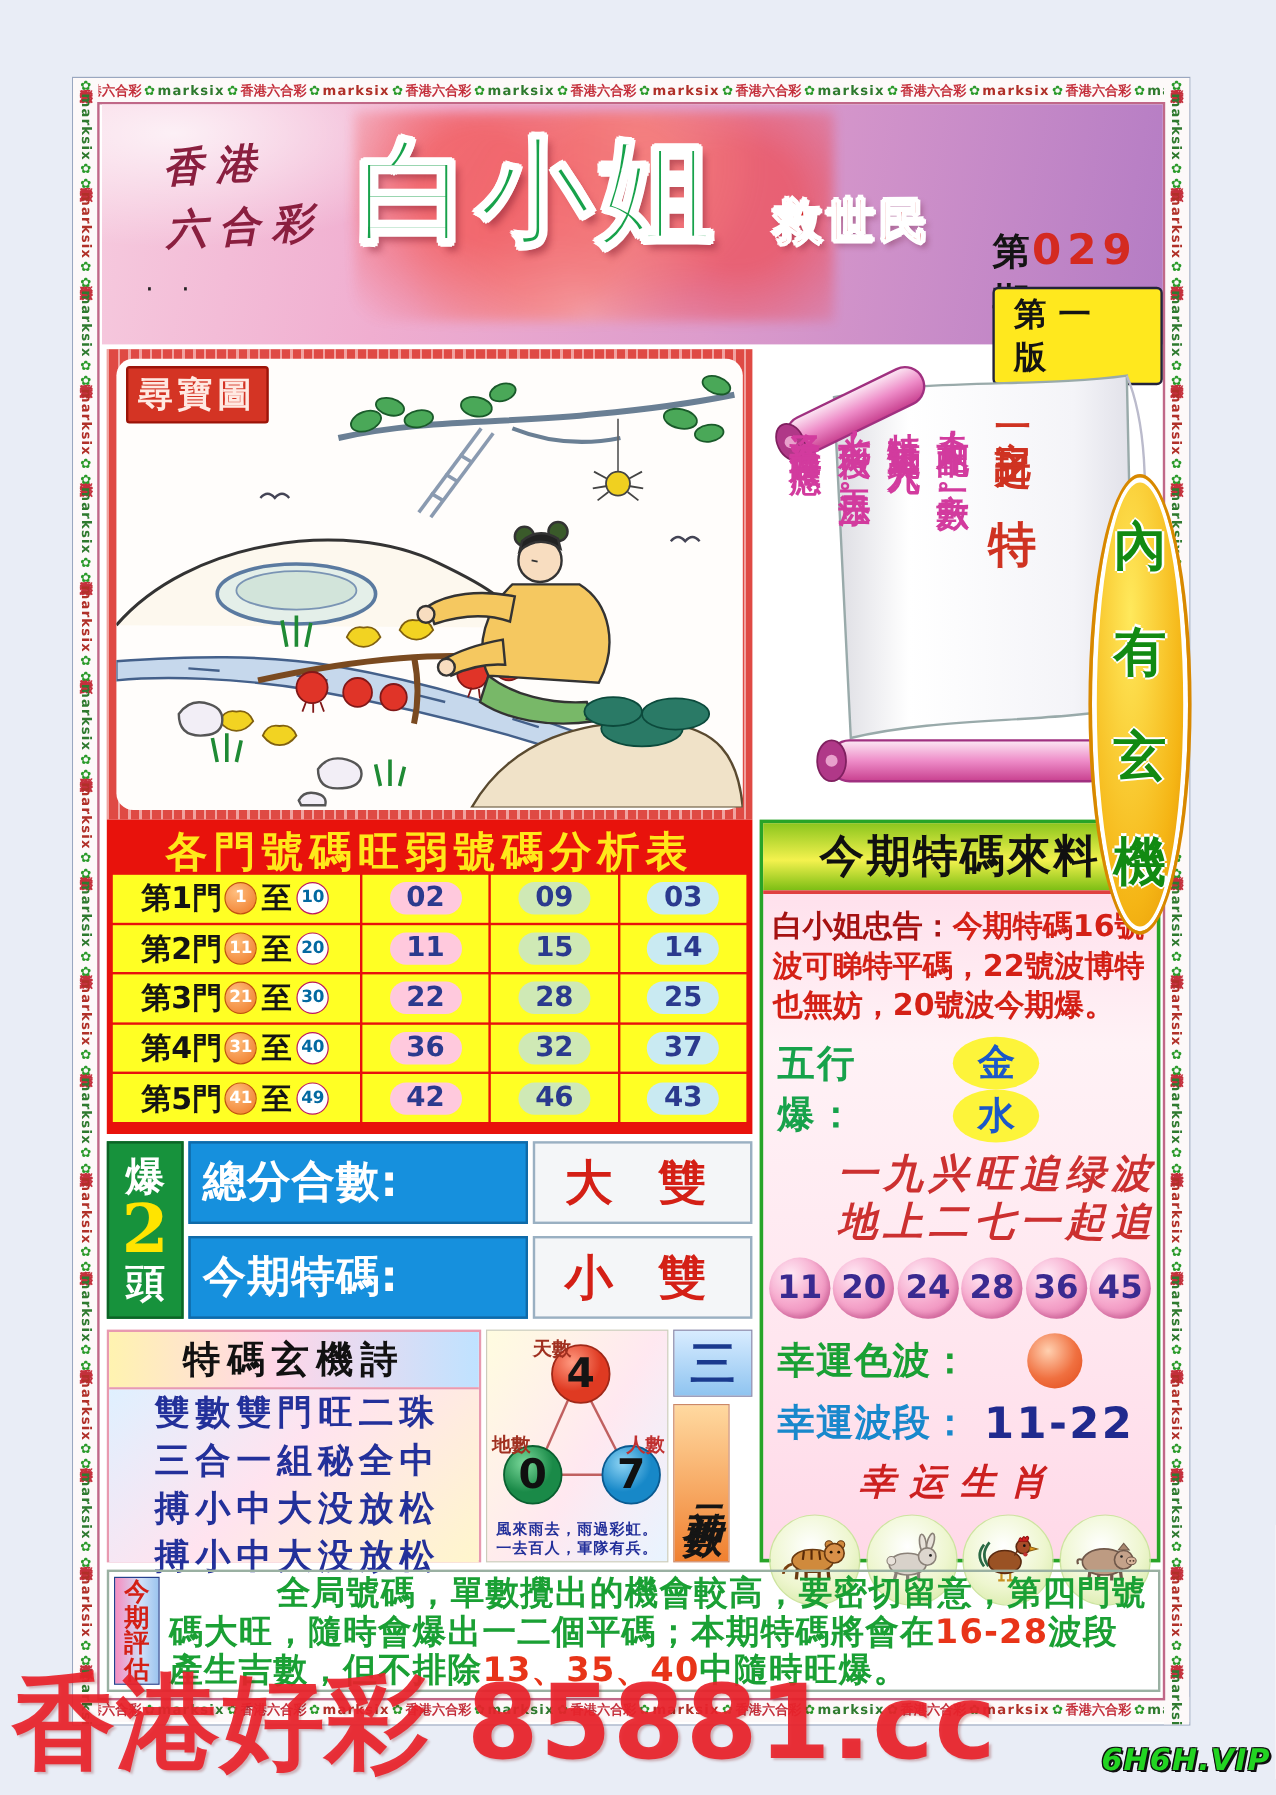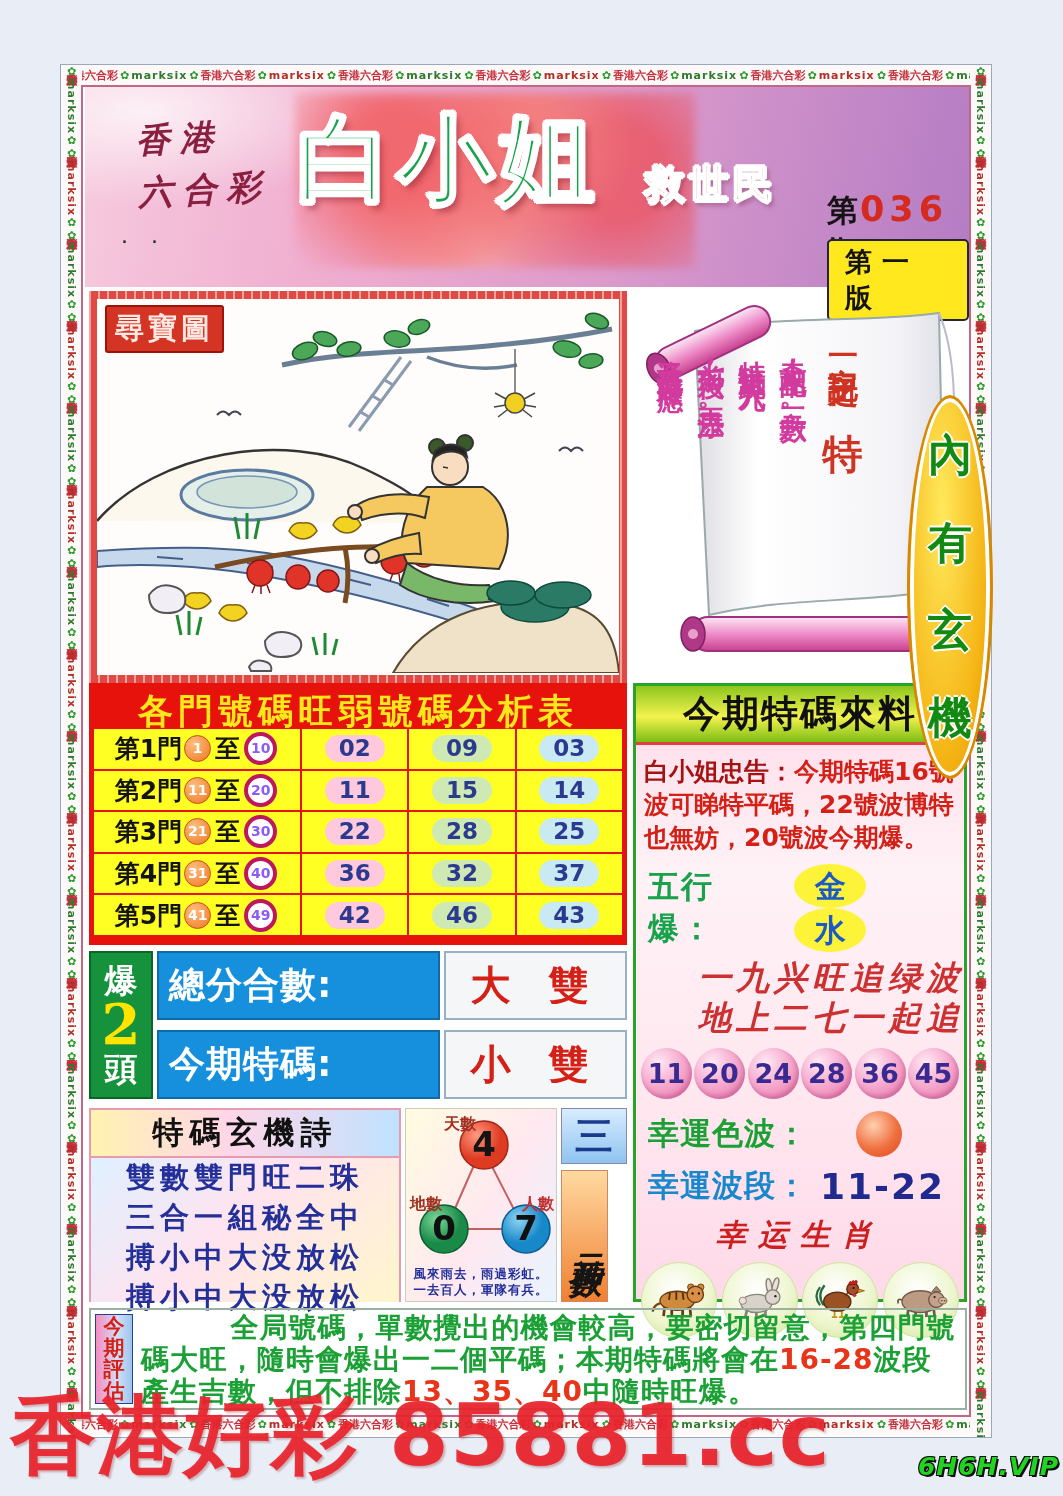--- a/index.html
+++ b/index.html
@@ -41,21 +41,21 @@
     -webkit-text-stroke:1.5px #fff;
     text-shadow:2px 0 0 #fff,-2px 0 0 #fff,0 2px 0 #fff,0 -2px 0 #fff,3px 4px 5px rgba(90,10,30,.4);}
   .issue{position:absolute;left:742px;top:102px;font-size:31px;font-weight:900;color:#141414;letter-spacing:2px;}
   .issue .inum{color:#d42a20;font-size:35px;letter-spacing:5px;}
   .edition{position:absolute;left:742px;top:152px;background:#ffe81e;border:2px solid #23233a;border-radius:5px;
     color:#141414;font-size:27px;font-weight:900;padding:3px 16px;letter-spacing:10px;}
 
   
   .illus{position:absolute;left:28px;top:226px;width:538px;height:392px;
     background:repeating-linear-gradient(90deg,rgba(255,235,235,.55) 0 2px,rgba(255,235,235,0) 2px 9px),#df4a44;}
-  .illus-in{position:absolute;left:8px;top:8px;right:8px;bottom:8px;background:#fffdfb;}
+  .illus-in{position:absolute;left:8px;top:8px;right:8px;bottom:8px;background:#fffdfb;border-radius:14px;}
   .illus-in svg{position:absolute;inset:0;}
   .illus-label{position:absolute;left:8px;top:6px;background:#d43424;color:#ffe9e2;font-size:29px;font-weight:900;
     padding:2px 8px;letter-spacing:4px;border:2px solid #9c1408;border-radius:3px;}
 
   
   .scrollp{position:absolute;left:572px;top:226px;width:334px;height:392px;}
   .scroll-bg{position:absolute;inset:0;}
   .scroll-text{position:absolute;left:34px;top:48px;width:204px;height:300px;writing-mode:vertical-rl;}
   .s-col{font-weight:bold;letter-spacing:4px;margin-left:5px;}
   .s-intro{color:#cf3322;font-size:30px;font-weight:900;}
@@ -77,21 +77,21 @@
   .a-cell{background:#ffff24;flex:1;display:flex;align-items:center;justify-content:center;font-weight:900;}
   .a-gatecell{flex:0 0 206px;}
   .a-h1{color:#141414;font-size:26px;letter-spacing:2px;}
   .a-h2{color:#e4540e;font-size:26px;letter-spacing:6px;}
   .a-h3{color:#129aa2;font-size:26px;letter-spacing:6px;}
   .a-h4{color:#16a024;font-size:26px;letter-spacing:6px;}
   .g-label{color:#141414;font-size:25px;font-weight:900;}
   .zhi{color:#141414;font-size:25px;font-weight:900;margin:0 2px;}
   .circ{display:inline-block;width:25px;height:25px;border-radius:50%;font-size:14px;font-weight:900;text-align:center;line-height:25px;margin:0 2px;}
   .circ.o{background:radial-gradient(circle at 35% 30%,#ffbe7e,#ee7724);color:#fff;border:1px solid #c05010;}
-  .circ.w{background:#fff;color:#8b5cf6;border:4px solid #be185d;}
+  .circ.w{background:#fff;color:#0369a1;border:1px solid #be185d;}
   .oval{display:inline-block;width:60px;height:27px;border-radius:14px;text-align:center;line-height:27px;color:#2b3a8e;font-size:23px;font-weight:900;}
   .oval.pk{background:#ffc9dd;}
   .oval.gn{background:#cfe9b5;}
   .oval.cy{background:#c9eaf2;}
 
   
   .burst{position:absolute;left:28px;top:886px;width:538px;height:148px;}
   .burst-badge{position:absolute;left:0;top:0;width:64px;height:148px;background:#17923c;border:2px solid #0c6426;box-sizing:border-box;
     display:flex;flex-direction:column;align-items:center;justify-content:center;}
   .burst-badge span{color:#fff;font-size:33px;font-weight:900;line-height:1.05;}
@@ -102,21 +102,21 @@
     display:flex;align-items:center;padding-left:10px;letter-spacing:1px;}
   .b-value{flex:1;background:#f4f6f8;border:2px solid #9ab0c2;box-sizing:border-box;color:#d42016;font-size:40px;font-weight:900;
     display:flex;align-items:center;justify-content:center;letter-spacing:12px;}
 
   
   .mystic{position:absolute;left:28px;top:1043px;width:312px;height:194px;border:2px solid #e89ab0;box-sizing:border-box;}
   .m-title{height:46px;line-height:46px;text-align:center;font-size:31px;font-weight:900;color:#111;letter-spacing:6px;
     background:linear-gradient(90deg,#fff3b0,#ffd6e8 45%,#bfe2ff);border-bottom:2px solid #e89ab0;font-family:Liberation Serif, serif;}
   .m-lines{height:144px;display:flex;flex-direction:column;justify-content:space-evenly;
     background:linear-gradient(135deg,#dff0ff,#ffe3ef 45%,#fff6cc);}
-  .m-line{text-align:center;color:#23309a;font-size:29px;font-weight:900;letter-spacing:5px;}
+  .m-line{text-align:left;color:#23309a;font-size:29px;font-weight:900;letter-spacing:5px;margin-left:38px;}
 
   
   .trinity{position:absolute;left:344px;top:1043px;width:152px;height:194px;border:1px solid #ccb;box-sizing:border-box;
     background:linear-gradient(120deg,#fffce0,#ffe8f0 55%,#e8f4ff);}
   .tri-cap{position:absolute;left:0;bottom:3px;width:100%;text-align:center;color:#23309a;font-size:12.5px;font-weight:900;line-height:16px;letter-spacing:1px;}
 
   .strip3{position:absolute;left:500px;top:1043px;width:66px;height:194px;}
   .s3-top{height:56px;background:linear-gradient(#d8ecff,#8fc4f0);border:1px solid #88a;box-sizing:border-box;
     display:flex;align-items:center;justify-content:center;color:#1a3a8e;font-size:38px;font-weight:900;font-family:"DejaVu Serif",serif;}
   .s3-bottom{margin-top:6px;height:132px;background:linear-gradient(#ffd9a0,#f08030);border:1px solid #c86;box-sizing:border-box;
@@ -188,21 +188,21 @@
 
     <header class="hdr">
       <div class="brand">
         <div>香港</div>
         <div>六合彩</div>
       </div>
       <div class="hdr-dots">· ·</div>
       <div class="blobs"></div>
       <div class="t-main">白小姐</div>
       <div class="t-sub">救世民</div>
-      <div class="issue"><span>第</span><span class="inum">036</span><span>期</span></div>
+      <div class="issue"><span>第</span><span class="inum">029</span><span>期</span></div>
       <div class="edition">第一版</div>
     </header>
 
     <section class="illus">
       <div class="illus-in">
         <svg viewBox="0 0 522 374">
 
           <path d="M185,66 C255,50 330,54 400,46 C445,42 485,36 515,30" stroke="#6a7f94" stroke-width="5" fill="none"></path>
           <path d="M330,58 C360,70 390,72 420,66" stroke="#6a7f94" stroke-width="3.5" fill="none"></path>
           <g fill="#4aa858" stroke="#1a5a2a" stroke-width="1.5">

